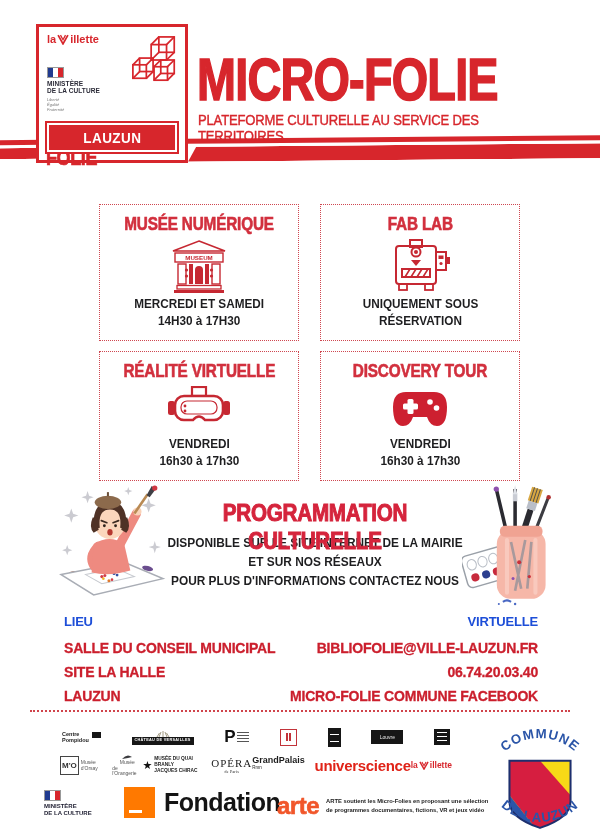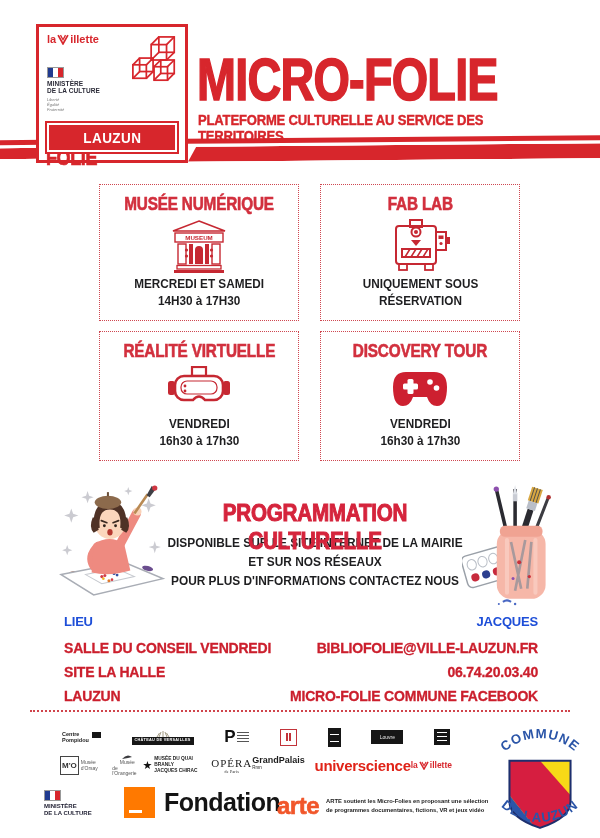--- a/index.html
+++ b/index.html
@@ -23,26 +23,26 @@
   .ministry .motto{font-size:4px;font-style:italic;color:#777;margin-top:2px;line-height:1.3;width:30px;}
   .mf-word{left:7px;top:92px;font-size:22px;font-weight:700;color:#d7262c;letter-spacing:-.5px;}
   .mf-word span{display:inline-block;transform:scaleX(.82);transform-origin:left center;-webkit-text-stroke:.7px #d7262c;}
   .city-badge{left:6px;right:6px;bottom:6px;height:29px;background:#d7262c;border:2px solid #d7262c;
               box-shadow:inset 0 0 0 2px #fff;display:flex;align-items:center;justify-content:center;}
   .city-badge b{color:#fff;font-size:15px;letter-spacing:.5px;transform:scaleX(.9);}
 
   .page-title{left:197px;top:50px;font-size:60px;font-weight:700;color:#d7262c;line-height:1;z-index:2;}
   .page-title span{display:inline-block;transform:scaleX(.78);transform-origin:left center;
                    letter-spacing:-1px;-webkit-text-stroke:1.6px #d7262c;}
-  .page-subtitle{left:198px;top:112px;font-size:14.5px;font-weight:700;color:#d7262c;}
+  .page-subtitle{left:198px;top:112px;font-size:14.5px;font-weight:400;color:#d7262c;}
   .page-subtitle span{display:inline-block;transform:scaleX(.9);transform-origin:left center;
                       letter-spacing:-.2px;-webkit-text-stroke:.4px #d7262c;}
 
   
-  .services{left:99px;top:184px;width:421px;display:grid;grid-template-columns:200px 200px;
+  .services{left:99px;top:204px;width:421px;display:grid;grid-template-columns:200px 200px;
             grid-template-rows:137px 130px;column-gap:21px;row-gap:10px;}
   .svc-box{border:1.5px dotted #cf4750;background:#fff;display:flex;flex-direction:column;
            align-items:center;justify-content:space-between;padding:9px 4px 11px;box-sizing:border-box;}
   .svc-title{font-size:18px;font-weight:700;color:#d2303e;transform:scaleX(.85);
              letter-spacing:-.2px;-webkit-text-stroke:.6px #d2303e;white-space:nowrap;}
   .svc-icon{flex:1;display:flex;align-items:center;justify-content:center;}
   .svc-sched{font-size:12.5px;font-weight:700;color:#1e1e20;text-align:center;line-height:1.32;
              transform:scaleX(.94);}
 
   
@@ -337,26 +337,26 @@
     <circle cx="56" cy="78" r="2" fill="#c9303a"></circle>
       <circle cx="66" cy="92" r="1.6" fill="#c9303a"></circle>
     <circle cx="50" cy="94" r="1.5" fill="#8c4fb0"></circle>
     <path d="M40,117 q4,-3 8,0" stroke="#4a69c4" stroke-width="2" fill="none"></path>
     <circle cx="52" cy="119" r="1.2" fill="#4a69c4"></circle>
       <circle cx="36" cy="119" r="1" fill="#4a69c4"></circle>
   </svg>
 
   <div class="abs info-l">
     <div class="info-h">LIEU</div>
-    <div class="info-line">SALLE DU CONSEIL VENDREDI</div>
+    <div class="info-line">SALLE DU CONSEIL MUNICIPAL</div>
     <div class="info-line">SITE LA HALLE</div>
     <div class="info-line">LAUZUN</div>
   </div>
   <div class="abs info-c">
-    <div class="info-h">JACQUES</div>
+    <div class="info-h">VIRTUELLE</div>
     <div class="info-line">BIBLIOFOLIE@VILLE-LAUZUN.FR</div>
     <div class="info-line">06.74.20.03.40</div>
     <div class="info-line">MICRO-FOLIE COMMUNE FACEBOOK</div>
   </div>
 
   <div class="abs dotted-sep"></div>
 
   <div class="abs prow prow1">
     <div class="pompidou">
       <div>

